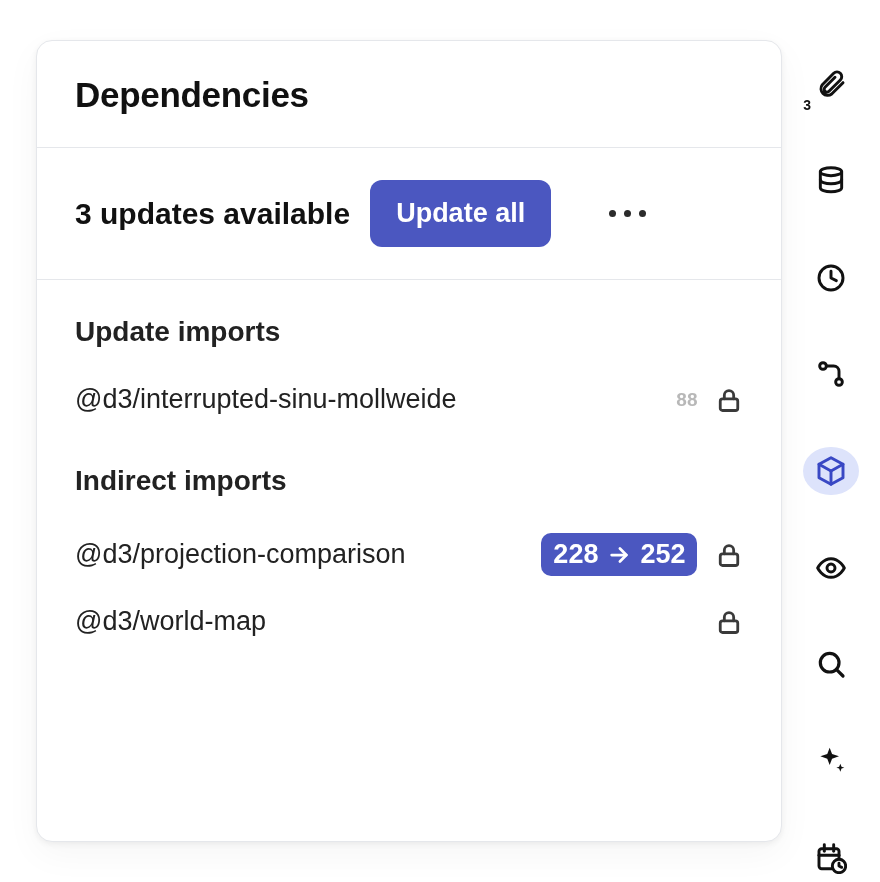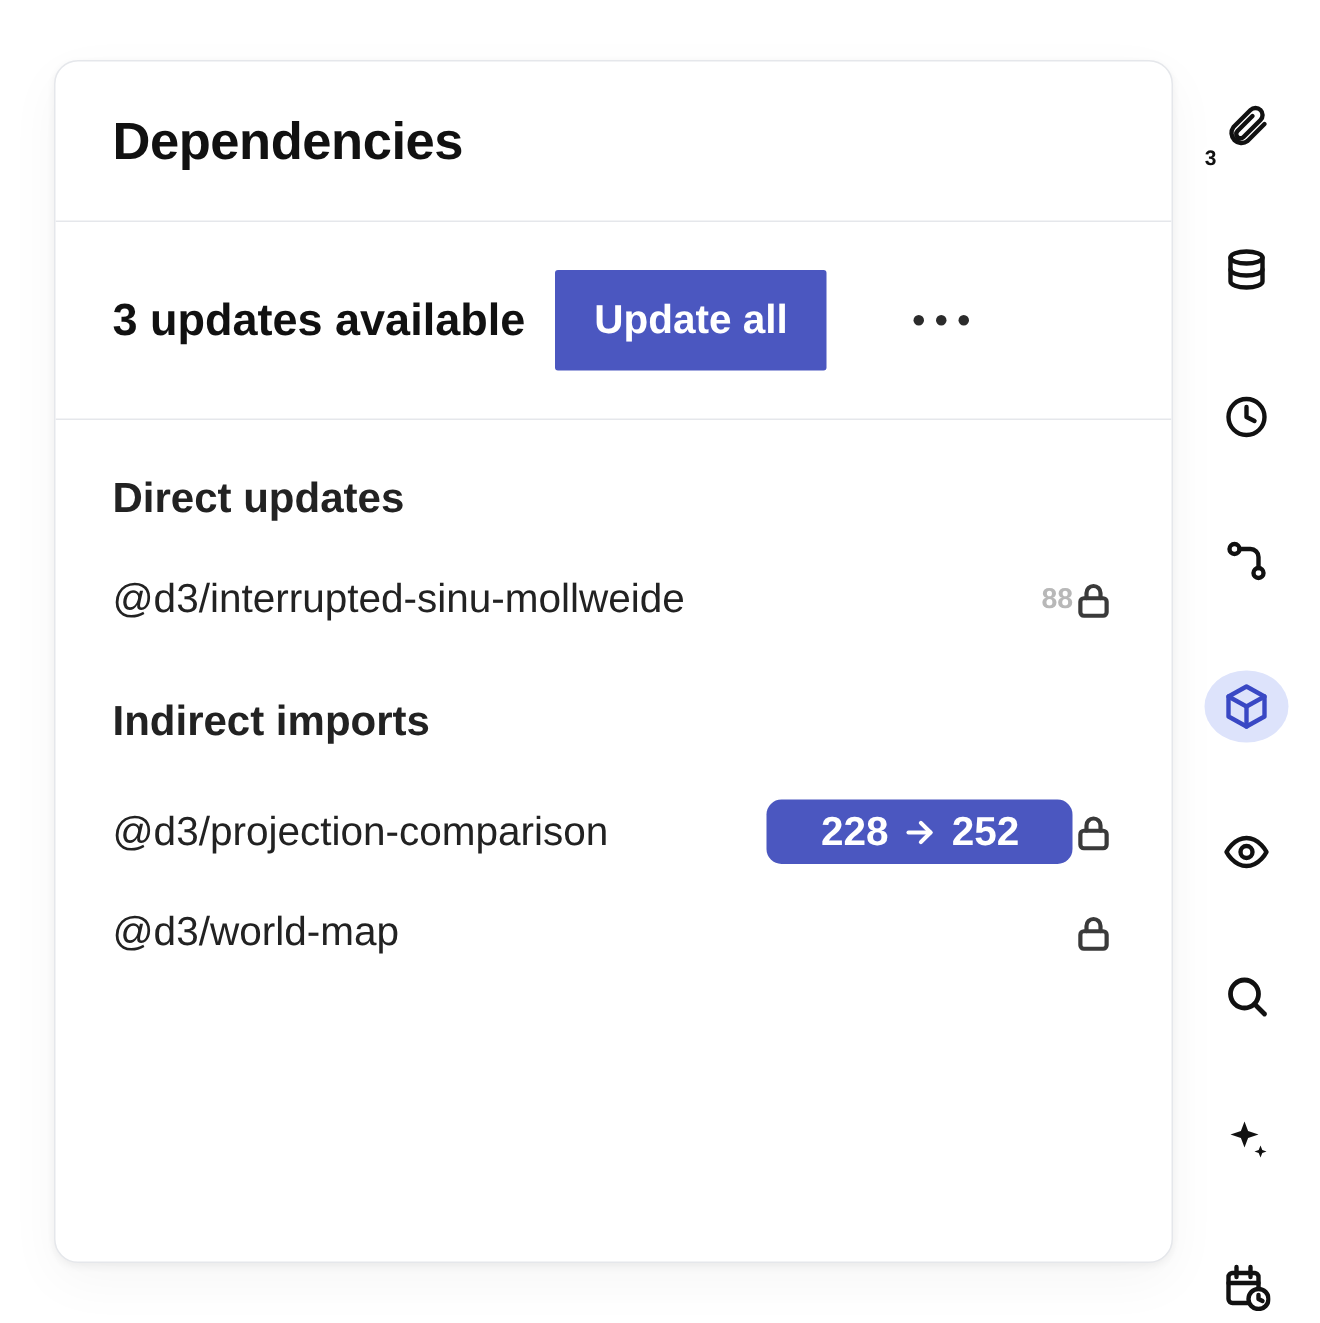--- a/index.html
+++ b/index.html
@@ -43,21 +43,21 @@
   .updates-text {
     font-size: 30px;
     font-weight: 800;
     color: #111;
     flex: 0 0 auto;
   }
   .btn-primary {
     background: #4b57c0;
     color: #fff;
     border: none;
-    border-radius: 2px;
+    border-radius: 12px;
     padding: 18px 26px;
     font-size: 27px;
     font-weight: 700;
     cursor: pointer;
     margin-left: 20px;
   }
   .more-btn {
     background: none;
     border: none;
     cursor: pointer;
@@ -77,40 +77,41 @@
   }
   .section h2 {
     font-size: 28px;
     font-weight: 700;
     color: #222;
     margin-bottom: 26px;
   }
   .dep-row {
     display: flex;
     align-items: center;
+    gap: 18px;
     padding: 10px 0;
     margin-bottom: 10px;
   }
   .dep-name {
     font-size: 27px;
     font-weight: 500;
     color: #222;
     flex: 1;
     white-space: nowrap;
   }
   .version-gray {
     font-size: 19px;
     font-weight: 600;
     color: #b8b8b8;
   }
   .version-badge {
     background: #4b57c0;
     color: #fff;
     border-radius: 10px;
-    padding: 6px 36px;
+    padding: 6px 12px;
     font-size: 27px;
     font-weight: 700;
     display: inline-flex;
     align-items: center;
     gap: 10px;
     white-space: nowrap;
   }
   .lock-svg {
     width: 28px; height: 28px;
     flex: 0 0 auto;
@@ -167,21 +168,21 @@
       <div class="updates-text">3 updates available</div>
       <button class="btn-primary">Update all</button>
       <button class="more-btn">
         <span class="dot"></span>
         <span class="dot"></span>
         <span class="dot"></span>
       </button>
     </div>
 
     <div class="section">
-      <h2>Direct updates</h2>
+      <h2>Update imports</h2>
       <div class="dep-row">
         <div class="dep-name">@d3/interrupted-sinu-mollweide</div>
         <div class="version-gray">88</div>
         <svg class="lock-svg" viewBox="0 0 24 24" fill="none" stroke="#3a3a3a" stroke-width="2.4" stroke-linecap="round" stroke-linejoin="round">
           <rect x="4.5" y="11" width="15" height="10" rx="2"></rect>
           <path d="M8 11V8a4 4 0 0 1 8 0v3"></path>
         </svg>
       </div>
     </div>
 

